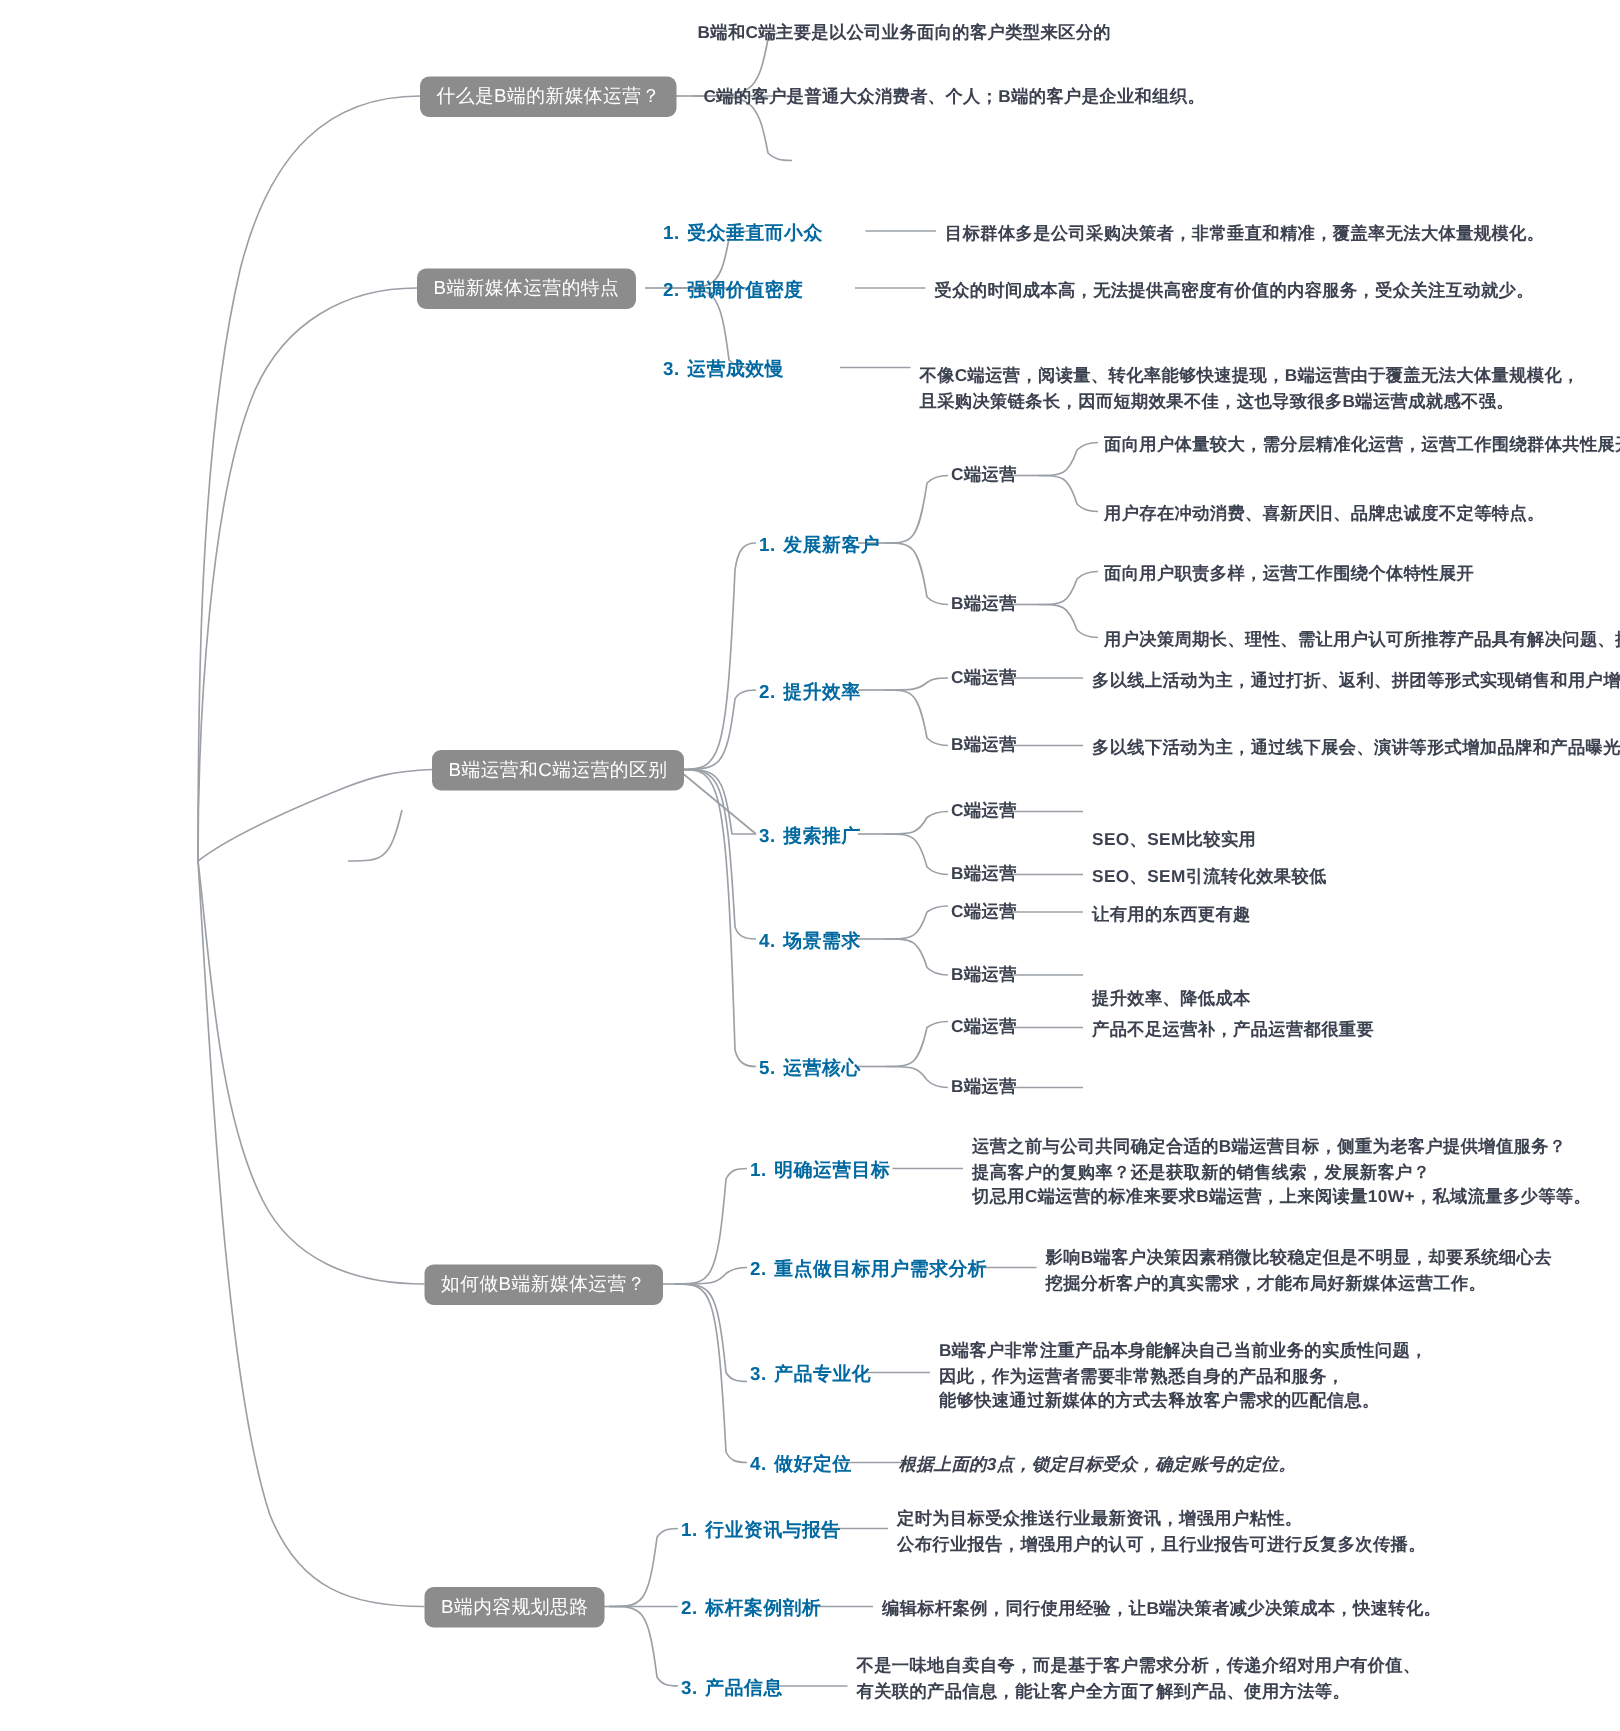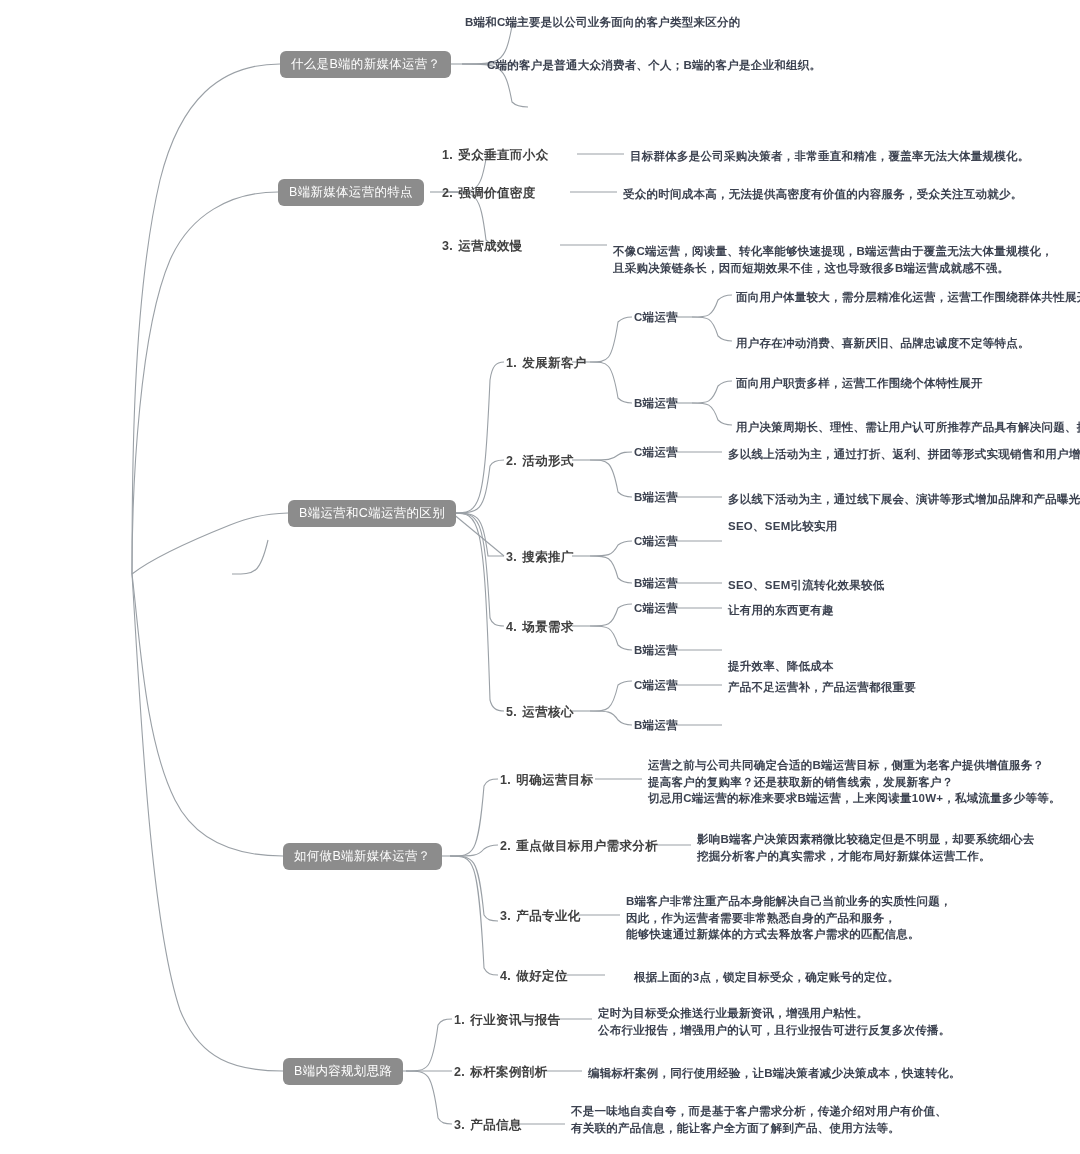--- a/index.html
+++ b/index.html
@@ -40,21 +40,21 @@
     background: #8C8C8C;
     color: #ffffff;
     border-radius: 6px;
     padding: 6px 11px 7px 11px;
     font-size: 12.5px;
     letter-spacing: 0.3px;
     line-height: 1.15;
   }
   
   .l2 {
-    color: #404040;
+    color: #0369a1;
     font-size: 12.5px;
     font-weight: bold;
     letter-spacing: 0.4px;
     line-height: 1.15;
   }
   .l2 .num { margin-right: 5px; font-weight: bold; }
   
   .l3 {
     color: #3C4250;
     font-size: 11.5px;
@@ -162,21 +162,21 @@
       <path d="M406,1071 C428,1071 432,1071 438,1118 C441,1123 445,1124 452,1124"></path>
       <path d="M545,1019 L592,1019"></path>
       <path d="M536,1071 L582,1071"></path>
       <path d="M518,1124 L565,1124"></path>
     </g>
   </svg>
 
 
   <div class="node l1" style="left:280px; top:51px;">什么是B端的新媒体运营？</div>
   <div class="node leaf" style="left:465px; top:14px;">B端和C端主要是以公司业务面向的客户类型来区分的</div>
-  <div class="node leaf" style="left:487px; top:57px;text-align:right;">C端的客户是普通大众消费者、个人；B端的客户是企业和组织。</div>
+  <div class="node leaf" style="left:469px; top:57px;text-align:right;">C端的客户是普通大众消费者、个人；B端的客户是企业和组织。</div>
 
   <div class="node l1" style="left:278px; top:179px;">B端新媒体运营的特点</div>
 
   <div class="node l2" style="left:442px; top:148px;">
     <span class="num">1.</span><span>受众垂直而小众</span>
   </div>
   <div class="node leaf" style="left:630px; top:148px;">目标群体多是公司采购决策者，非常垂直和精准，覆盖率无法大体量规模化。</div>
 
   <div class="node l2" style="left:442px; top:186px;">
     <span class="num">2.</span><span>强调价值密度</span>
@@ -195,32 +195,32 @@
     <span class="num">1.</span><span>发展新客户</span>
   </div>
   <div class="node l3" style="left:634px; top:311px;">C端运营</div>
   <div class="node leaf" style="left:736px; top:289px;">面向用户体量较大，需分层精准化运营，运营工作围绕群体共性展开，</div>
   <div class="node leaf" style="left:736px; top:335px;">用户存在冲动消费、喜新厌旧、品牌忠诚度不定等特点。</div>
   <div class="node l3" style="left:634px; top:397px;">B端运营</div>
   <div class="node leaf" style="left:736px; top:375px;">面向用户职责多样，运营工作围绕个体特性展开</div>
   <div class="node leaf" style="left:736px; top:419px;">用户决策周期长、理性、需让用户认可所推荐产品具有解决问题、提升效率的能力。</div>
 
   <div class="node l2" style="left:506px; top:454px;">
-    <span class="num">2.</span><span>活动形式</span>
+    <span class="num">2.</span><span>提升效率</span>
   </div>
   <div class="node l3" style="left:634px; top:446px;">C端运营</div>
   <div class="node leaf" style="left:728px; top:446px;">多以线上活动为主，通过打折、返利、拼团等形式实现销售和用户增长。</div>
   <div class="node l3" style="left:634px; top:491px;">B端运营</div>
   <div class="node leaf" style="left:728px; top:491px;">多以线下活动为主，通过线下展会、演讲等形式增加品牌和产品曝光，寻求合作商机。</div>
 
   <div class="node l2" style="left:506px; top:550px;">
     <span class="num">3.</span><span>搜索推广</span>
   </div>
   <div class="node l3" style="left:634px; top:535px;">C端运营</div>
-  <div class="node leaf" style="left:728px; top:518px;">SEO、SEM比较实用</div>
+  <div class="node leaf" style="left:728px; top:552px;">SEO、SEM比较实用</div>
   <div class="node l3" style="left:634px; top:577px;">B端运营</div>
   <div class="node leaf" style="left:728px; top:577px;">SEO、SEM引流转化效果较低</div>
 
   <div class="node l2" style="left:506px; top:620px;">
     <span class="num">4.</span><span>场景需求</span>
   </div>
   <div class="node l3" style="left:634px; top:602px;">C端运营</div>
   <div class="node leaf" style="left:728px; top:602px;">让有用的东西更有趣</div>
   <div class="node l3" style="left:634px; top:644px;">B端运营</div>
   <div class="node leaf" style="left:728px; top:644px;margin-top:14px;">提升效率、降低成本</div>
@@ -250,21 +250,21 @@
   <div class="node l2" style="left:500px; top:909px;">
     <span class="num">3.</span><span>产品专业化</span>
   </div>
   <div class="node leaf" style="left:626px; top:893px;">B端客户非常注重产品本身能解决自己当前业务的实质性问题，
 因此，作为运营者需要非常熟悉自身的产品和服务，
 能够快速通过新媒体的方式去释放客户需求的匹配信息。</div>
 
   <div class="node l2" style="left:500px; top:969px;">
     <span class="num">4.</span><span>做好定位</span>
   </div>
-  <div class="node leaf" style="left:634px; top:969px;">根据上面的3点，锁定目标受众，确定账号的定位。</div>
+  <div class="node leaf" style="left:599px; top:969px;font-style:italic;">根据上面的3点，锁定目标受众，确定账号的定位。</div>
 
   <div class="node l1" style="left:283px; top:1058px;">B端内容规划思路</div>
 
   <div class="node l2" style="left:454px; top:1013px;">
     <span class="num">1.</span><span>行业资讯与报告</span>
   </div>
   <div class="node leaf" style="left:598px; top:1005px;">定时为目标受众推送行业最新资讯，增强用户粘性。
 公布行业报告，增强用户的认可，且行业报告可进行反复多次传播。</div>
 
   <div class="node l2" style="left:454px; top:1065px;">

